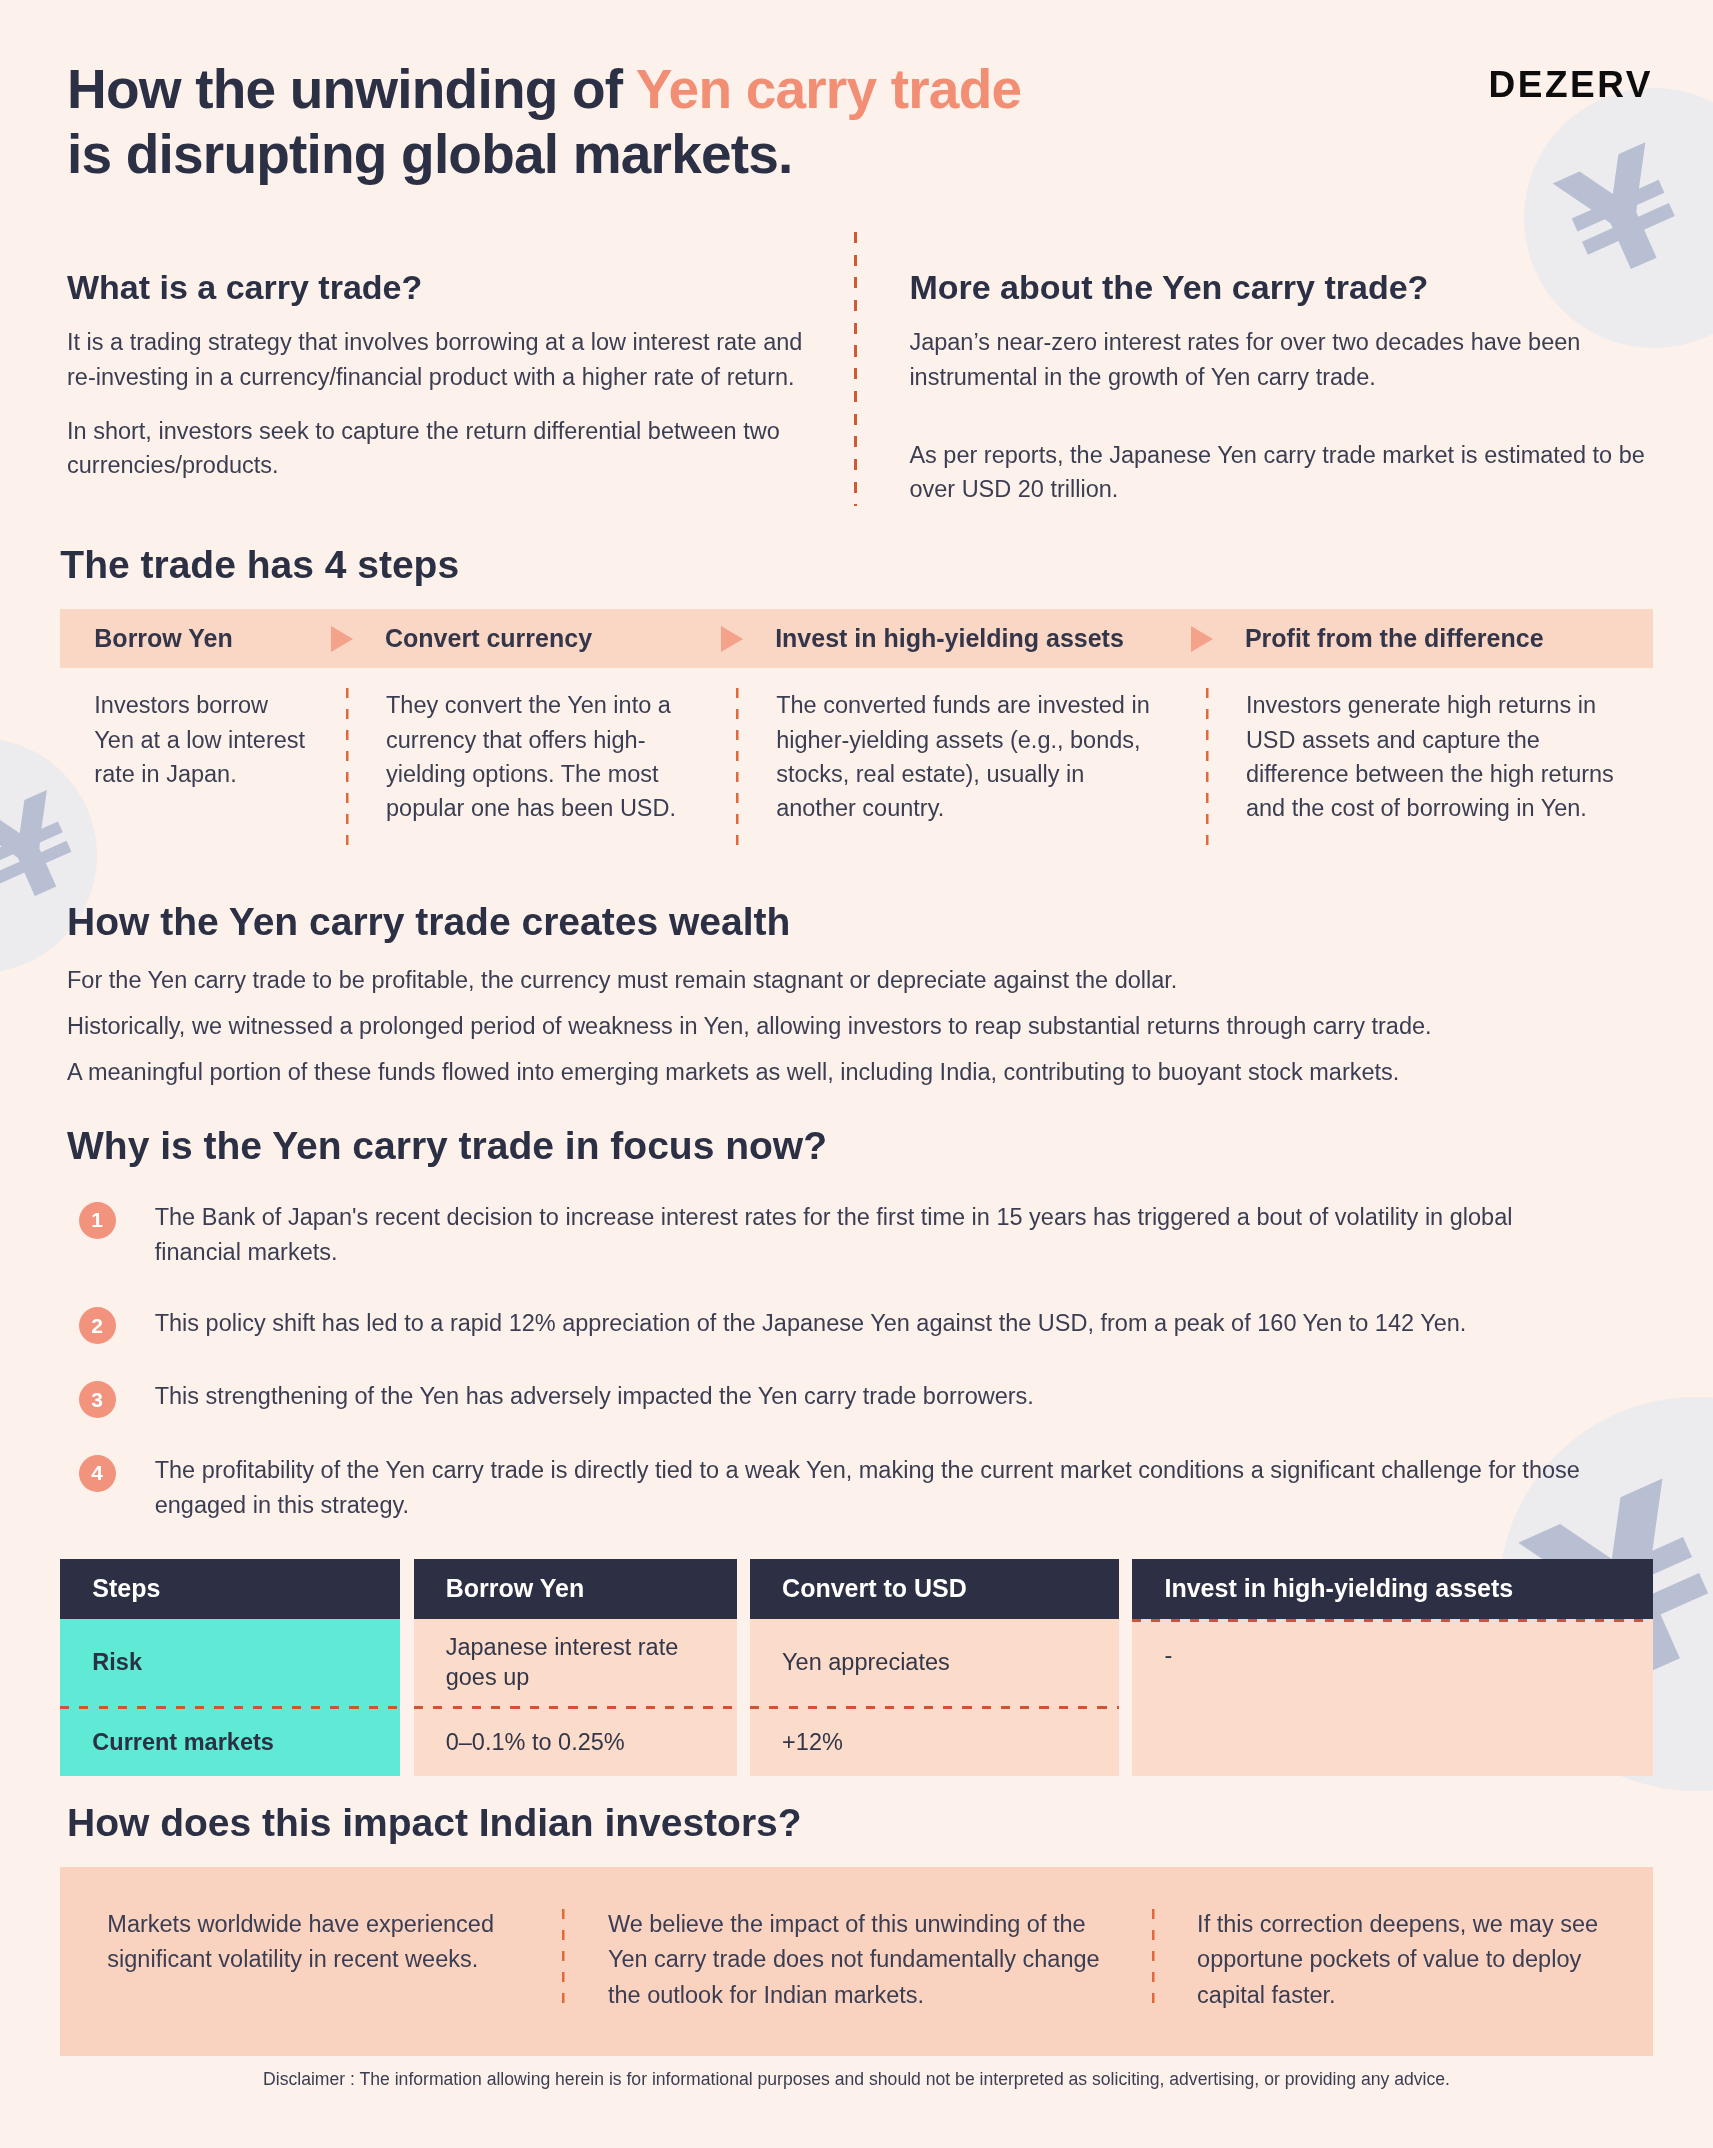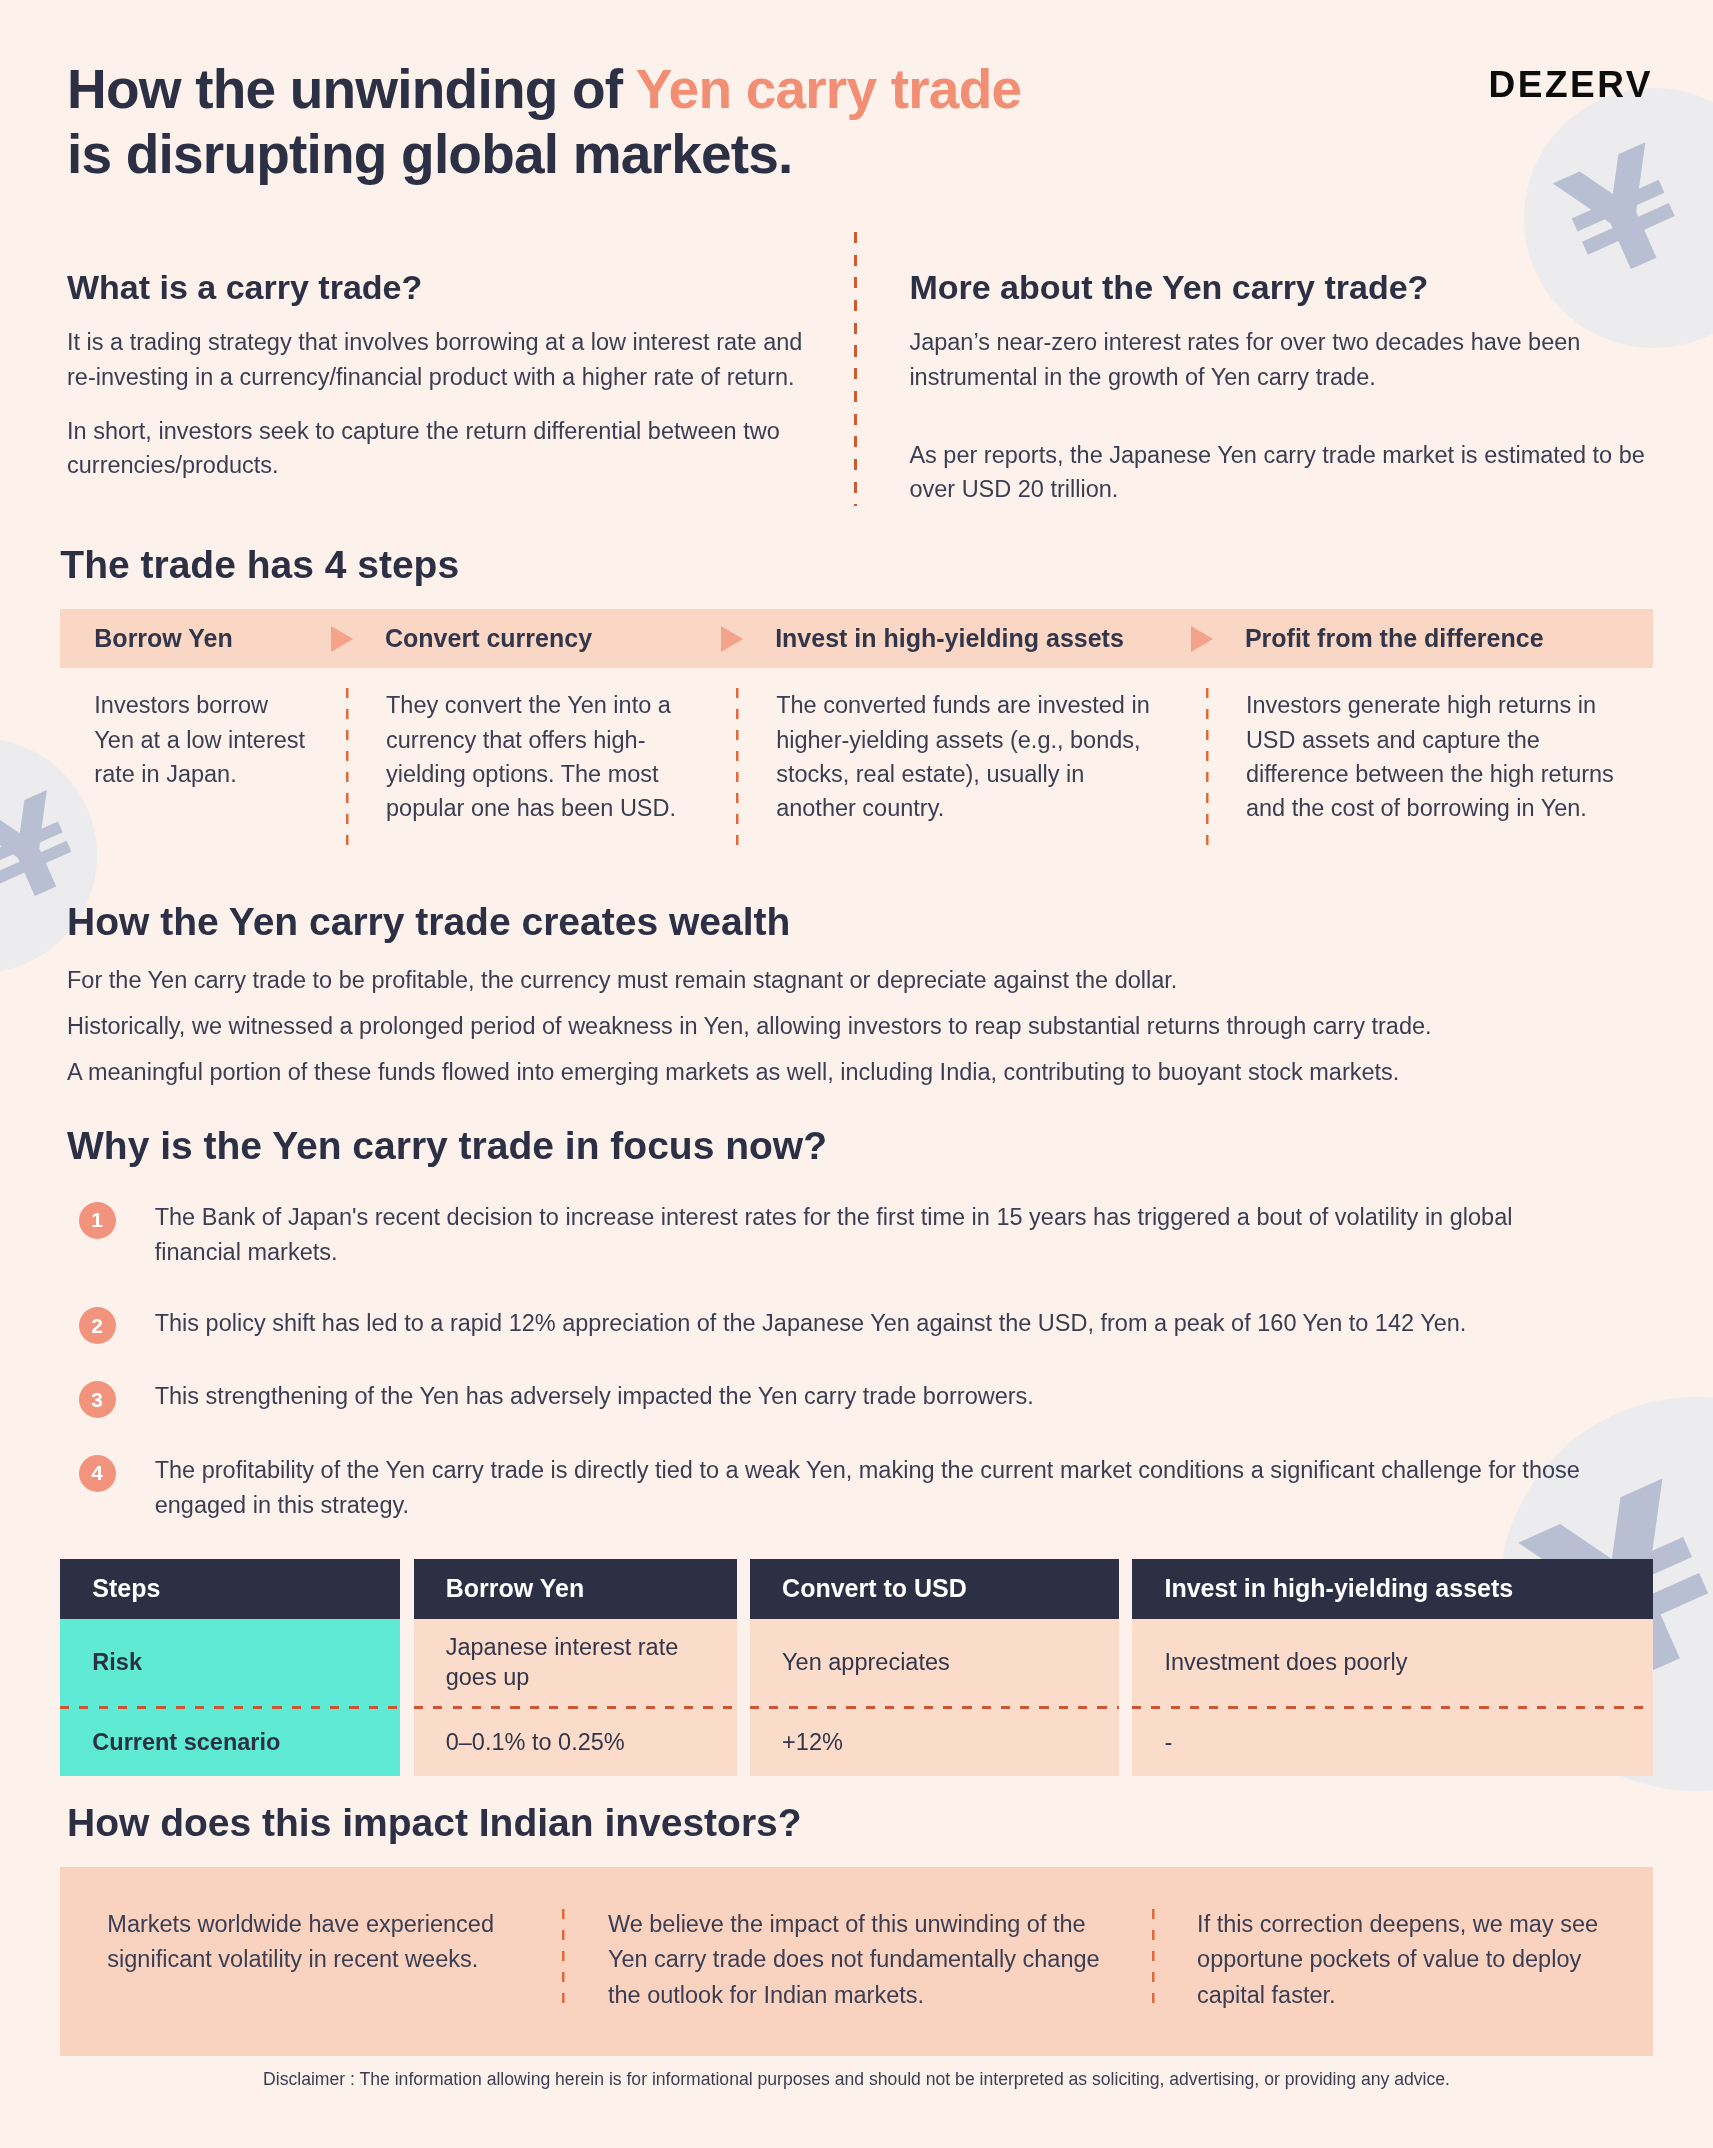--- a/index.html
+++ b/index.html
@@ -205,21 +205,21 @@
         <span class="focus-text">The profitability of the Yen carry trade is directly tied to a weak Yen, making the current market conditions a significant challenge for those engaged in this strategy.</span>
       </div>
     </div>
 
     <div class="rt">
       <div class="rt-col rtc1">
         <div class="rt-head">Steps</div>
         <div class="rt-body">
           <div class="rt-risk rt-label">Risk</div>
           <div class="tsep"></div>
-          <div class="rt-scen rt-label">Current scenario</div>
+          <div class="rt-scen rt-label">Current markets</div>
         </div>
       </div>
       <div class="rt-col rtc2">
         <div class="rt-head">Borrow Yen</div>
         <div class="rt-body">
           <div class="rt-risk">Japanese interest rate goes up</div>
           <div class="tsep"></div>
           <div class="rt-scen">0–0.1% to 0.25%</div>
         </div>
       </div>
@@ -227,21 +227,20 @@
         <div class="rt-head">Convert to USD</div>
         <div class="rt-body">
           <div class="rt-risk">Yen appreciates</div>
           <div class="tsep"></div>
           <div class="rt-scen">+12%</div>
         </div>
       </div>
       <div class="rt-col rtc4">
         <div class="rt-head">Invest in high-yielding assets</div>
         <div class="rt-body">
-          <div class="rt-risk">Investment does poorly</div>
           <div class="tsep"></div>
           <div class="rt-scen">-</div>
         </div>
       </div>
     </div>
 
     <div>
       <h3 class="big impact-h">How does this impact Indian investors?</h3>
       <div class="impact-box">
         <div class="imp-card ic1">Markets worldwide have experienced significant volatility in recent weeks.</div>

